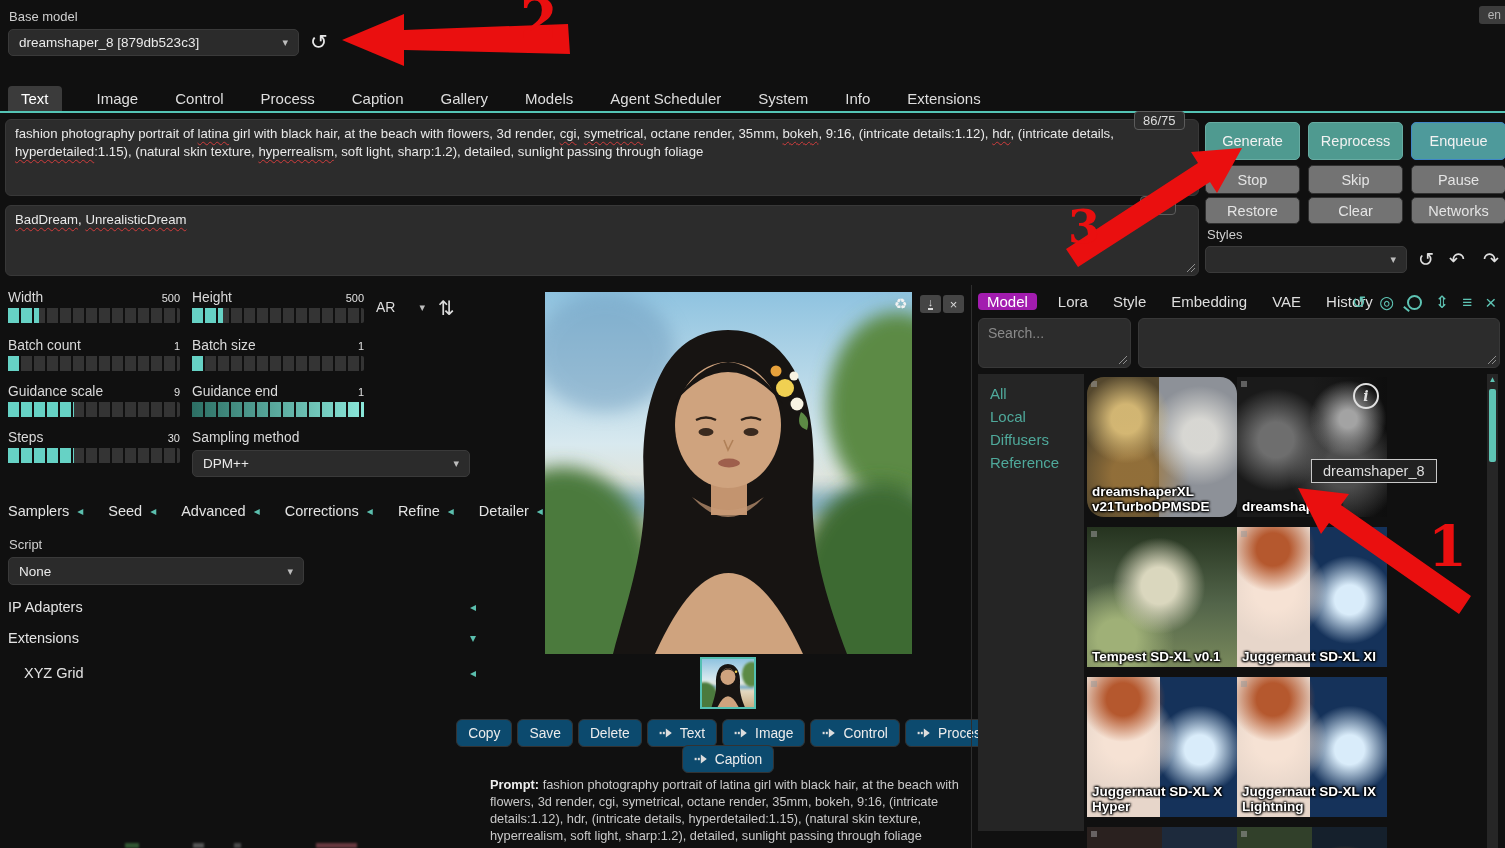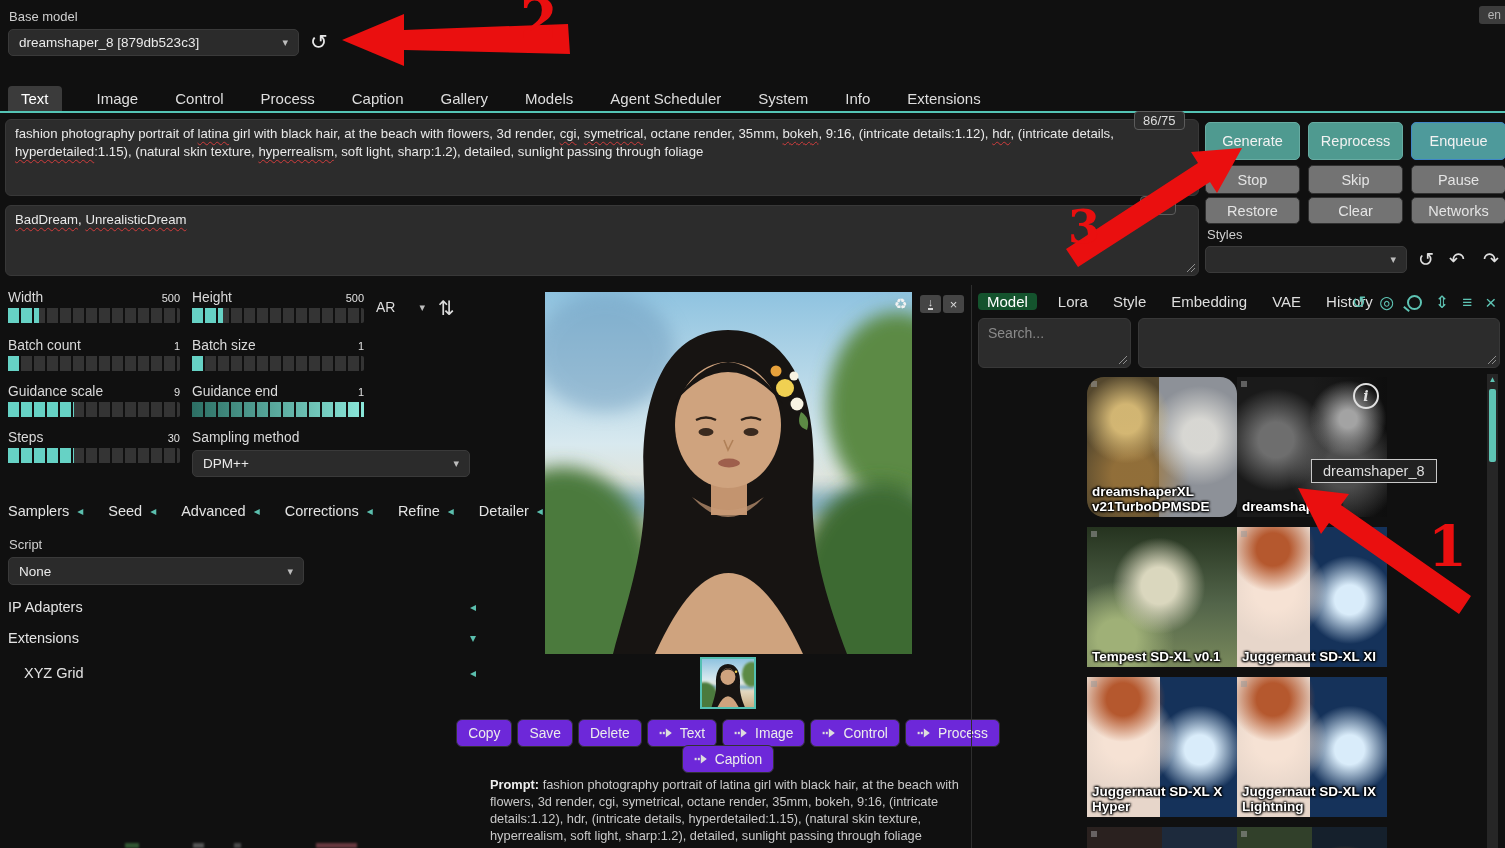--- a/index.html
+++ b/index.html
@@ -43,26 +43,26 @@
                    linear-gradient(#66d2c5,#66d2c5);}
   .fill.grad{background:repeating-linear-gradient(90deg,transparent 0 11px,#101010 11px 13px),
                    linear-gradient(90deg,#2c6f64,#8ae7da);}
   
   .accrow{position:absolute;left:8px;top:503px;display:flex;gap:25px;align-items:center;}
   .acc{display:flex;gap:8px;align-items:center;font-size:14.5px;color:#e3e3e3;cursor:pointer;}
   .tri{color:#5bbfae;font-size:12px;line-height:1;}
   .secrow{position:absolute;display:flex;justify-content:space-between;width:468px;align-items:center;cursor:pointer;}
   .secrow .name{font-size:14.5px;color:#e3e3e3;}
   
-  .vbtn{display:flex;align-items:center;gap:7px;background:#6d28d9;border:1px solid #333;border-radius:6px;
+  .vbtn{display:flex;align-items:center;gap:7px;background:#0c4a6e;border:1px solid #333;border-radius:6px;
         padding:2px 11px;font-size:13.8px;color:#ececec;height:22px;cursor:pointer;}
   .send-ic{display:inline-block;}
   
   .ntab{font-size:15px;color:#dedede;padding:2px 4px;cursor:pointer;}
-  .ntab.sel{background:#14532d;padding:0 9px;border-radius:4px;color:#fff;}
+  .ntab.sel{background:#a21caf;padding:0 9px;border-radius:4px;color:#fff;}
   .nico{color:#5ec4b4;font-size:17px;line-height:1;cursor:pointer;}
   .catlink{font-size:15px;color:#4fa99b;line-height:23px;cursor:pointer;}
   .card{position:absolute;width:150px;height:140px;overflow:hidden;background:#0c0c0c;cursor:pointer;}
   .card::before{content:"";position:absolute;left:4px;top:4px;width:6px;height:6px;background:#9a9a9a;opacity:.55;z-index:2;}
   .clabel{position:absolute;left:5px;bottom:3px;z-index:2;font-size:13.5px;font-weight:bold;color:#fff;
           line-height:1.12;max-width:142px;
           text-shadow:1px 1px 2px #000,-1px -1px 2px #000,1px -1px 2px #000,-1px 1px 2px #000;}
   .cimg{position:absolute;inset:0;}
   .ci-gold{background:radial-gradient(circle at 26% 30%,rgba(223,193,122,.9) 0 10%,transparent 30%),
            radial-gradient(circle at 75% 42%,rgba(240,238,230,.75) 0 12%,transparent 36%),
@@ -407,20 +407,26 @@
     <span class="nico">⇕</span>
     <span class="nico">≡</span>
     <span class="nico" style="font-size:19px;">×</span>
   </div>
 
   <div class="abs tbox rs" style="left:978px;top:318px;width:153px;height:50px;">
     <span style="color:#8a8a8a;font-size:14px;">Search...</span>
   </div>
   <div class="abs tbox rs" style="left:1138px;top:318px;width:362px;height:50px;"></div>
 
+  <div class="abs" style="left:978px;top:374px;width:106px;height:457px;background:#252525;padding:8px 0 0 12px;box-sizing:border-box;">
+    <div class="catlink">All</div>
+    <div class="catlink">Local</div>
+    <div class="catlink">Diffusers</div>
+    <div class="catlink">Reference</div>
+  </div>
 
   <div class="card" style="left:1087px;top:377px;border-radius:17px;">
     <div class="cimg ci-gold"></div>
     <div class="clabel">dreamshaperXL v21TurboDPMSDE</div>
   </div>
   <div class="card" style="left:1237px;top:377px;">
     <div class="cimg ci-mono"></div>
     <div class="abs" style="right:8px;top:6px;width:22px;height:22px;border:2px solid #e0e0e0;border-radius:50%;display:flex;align-items:center;justify-content:center;color:#e0e0e0;font-family:'DejaVu Serif',serif;font-style:italic;font-weight:bold;font-size:14px;z-index:3;cursor:pointer;">i</div>
     <div class="clabel">dreamshaper_8</div>
   </div>

